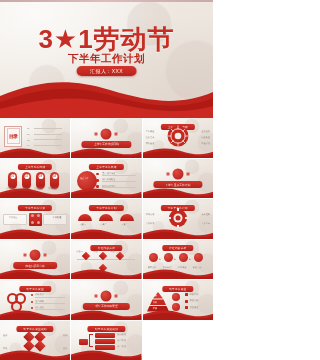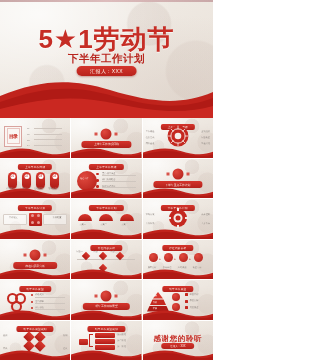--- a/index.html
+++ b/index.html
@@ -137,21 +137,21 @@
   .ghostbox { position:absolute; border:1px solid #d8cfc8; background:rgba(255,255,255,.5); border-radius:1px; }
 </style>
 </head>
 <body>
 
 <div id="page">
 
   <div id="hero" class="paper">
     <div class="topline"></div>
 
-    <div class="hero-title">5★1劳动节</div>
+    <div class="hero-title">3★1劳动节</div>
     <div class="hero-sub">下半年工作计划</div>
     <div class="hero-badge">汇报人：XXX</div>
 
     <svg class="wave" viewBox="0 0 213 42" preserveAspectRatio="none" style="height:42px">
       <path d="M0,20 C40,4 70,2 110,14 C150,26 180,30 213,16 L213,42 L0,42 Z" fill="#c0231c"></path>
       <path d="M0,26 C45,10 75,9 113,20 C152,31 182,34 213,22 L213,42 L0,42 Z" fill="#b01a15"></path>
       <path d="M0,33 C50,20 80,20 118,28 C156,36 186,38 213,30 L213,42 L0,42 Z" fill="#cf2c23" opacity=".85"></path>
     </svg>
   </div>
 
@@ -458,23 +458,15 @@
       <div class="redbox" style="left:24px;top:63%;width:20px;height:5px"></div>
       <div class="t-txt" style="left:46px;top:31%">第一阶段</div>
       <div class="t-txt" style="left:46px;top:47%">第二阶段</div>
       <div class="t-txt" style="left:46px;top:63%">第三阶段</div>
       <svg class="wave" viewBox="0 0 71 14" preserveAspectRatio="none" style="height:11px">
         <path d="M0,7 C15,1 25,0 38,5 C51,10 61,11 71,6 L71,14 L0,14 Z" fill="#c0231c"></path>
         <path d="M0,10 C17,4 27,4 40,8 C53,12 63,13 71,9 L71,14 L0,14 Z" fill="#b01a15"></path>
       </svg>
     </div>
 
-    <div class="thumb paper">
-      <div class="thank">感谢您的聆听</div>
-      <div class="thank-sub">汇报人：XXX</div>
-      <svg class="wave" viewBox="0 0 71 14" preserveAspectRatio="none" style="height:11px">
-        <path d="M0,7 C15,1 25,0 38,5 C51,10 61,11 71,6 L71,14 L0,14 Z" fill="#c0231c"></path>
-        <path d="M0,10 C17,4 27,4 40,8 C53,12 63,13 71,9 L71,14 L0,14 Z" fill="#b01a15"></path>
-      </svg>
-    </div>
 
   </div>
 </div>
 
 </body></html>

